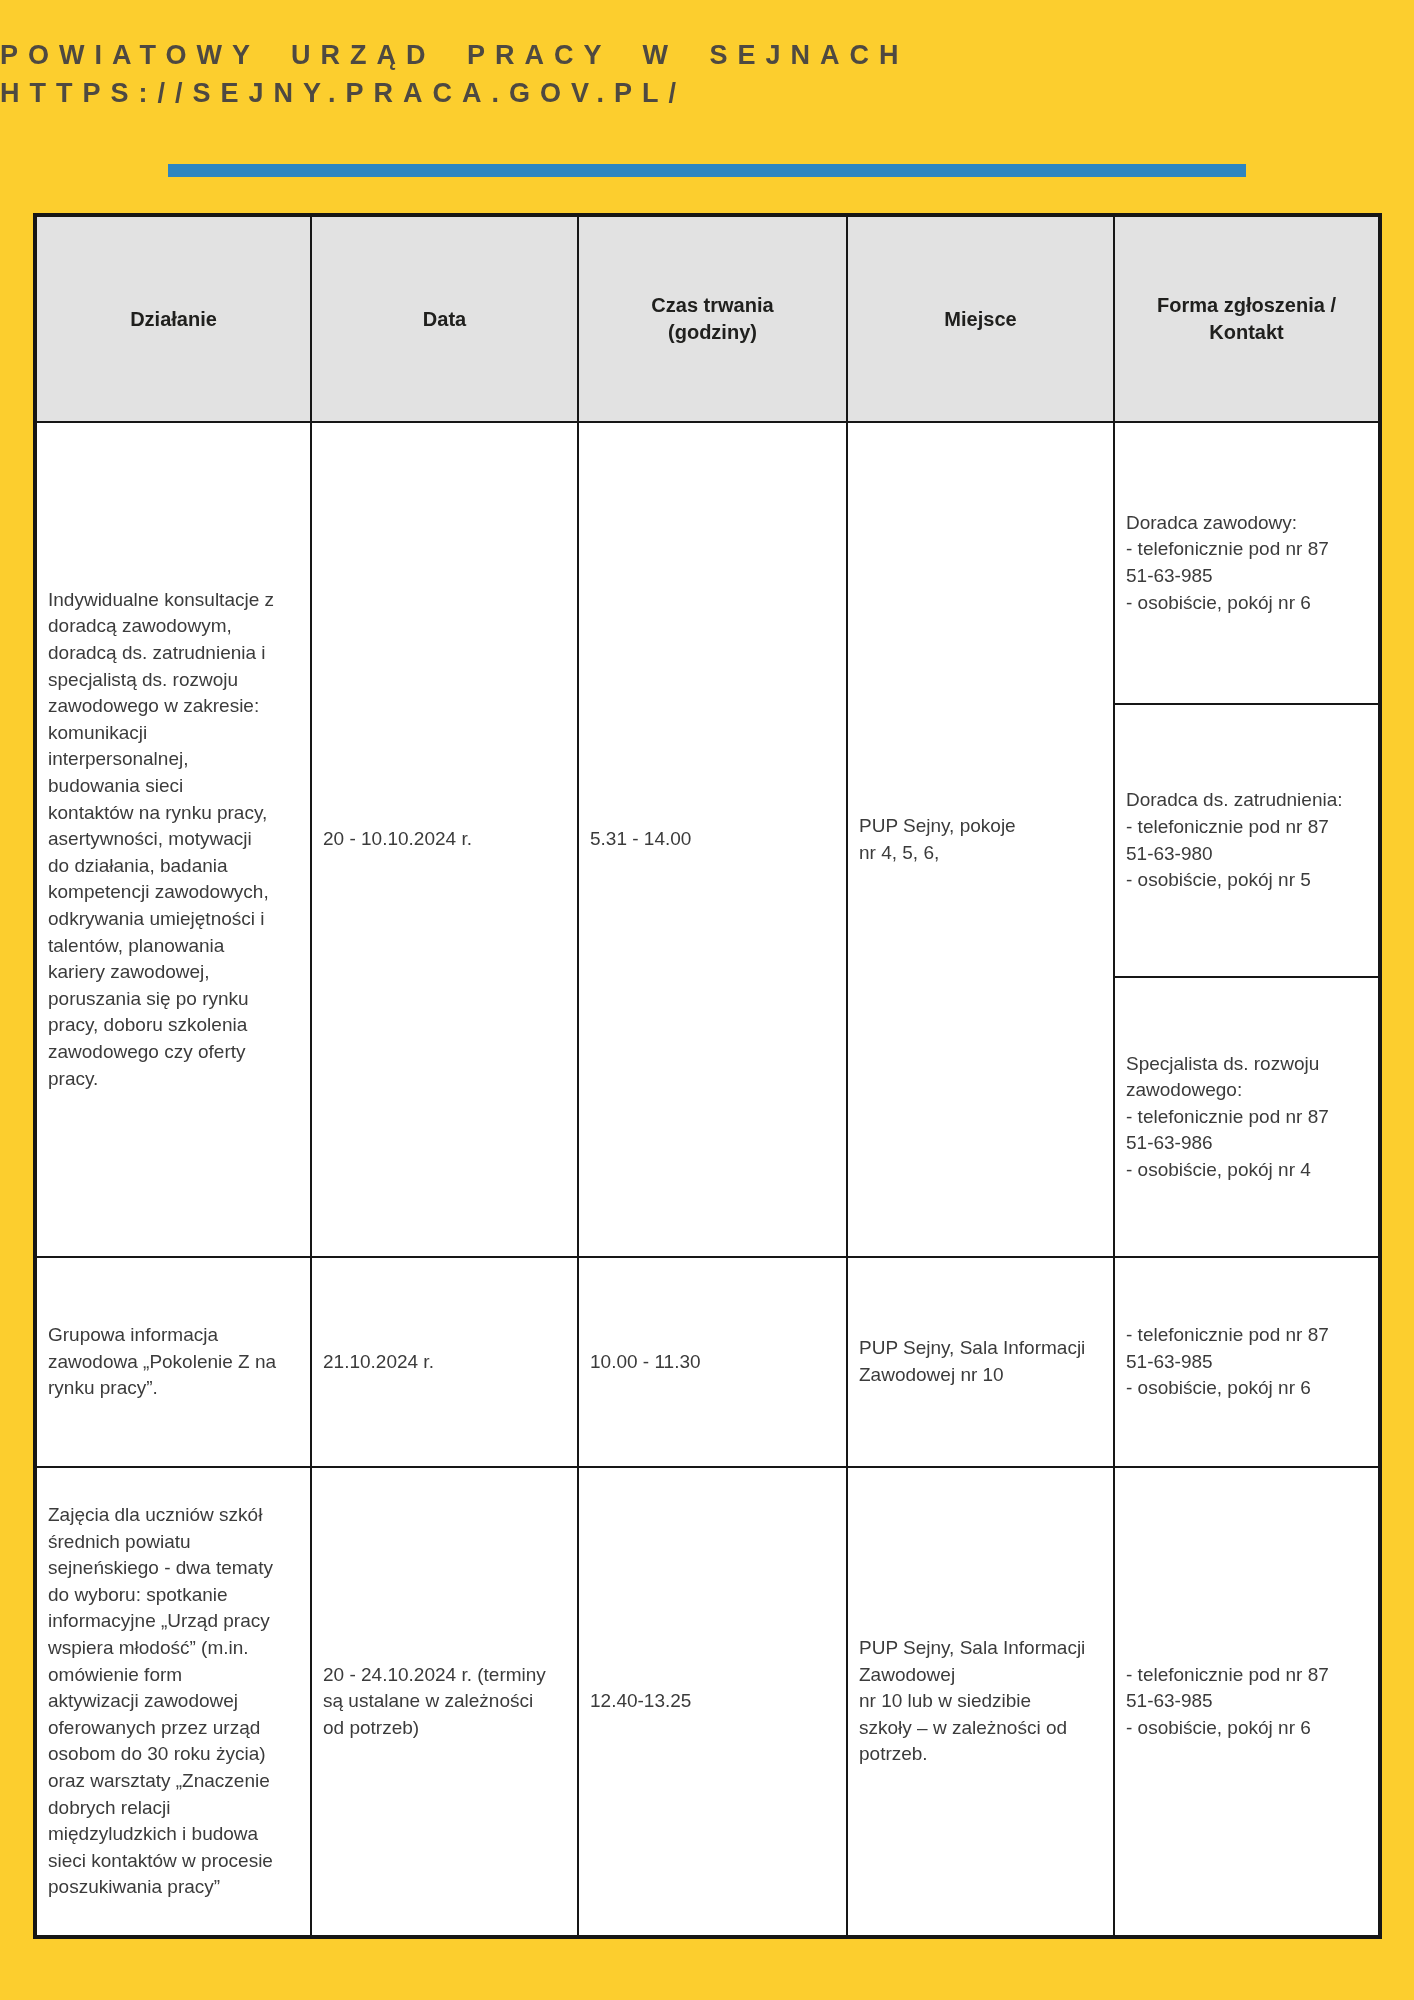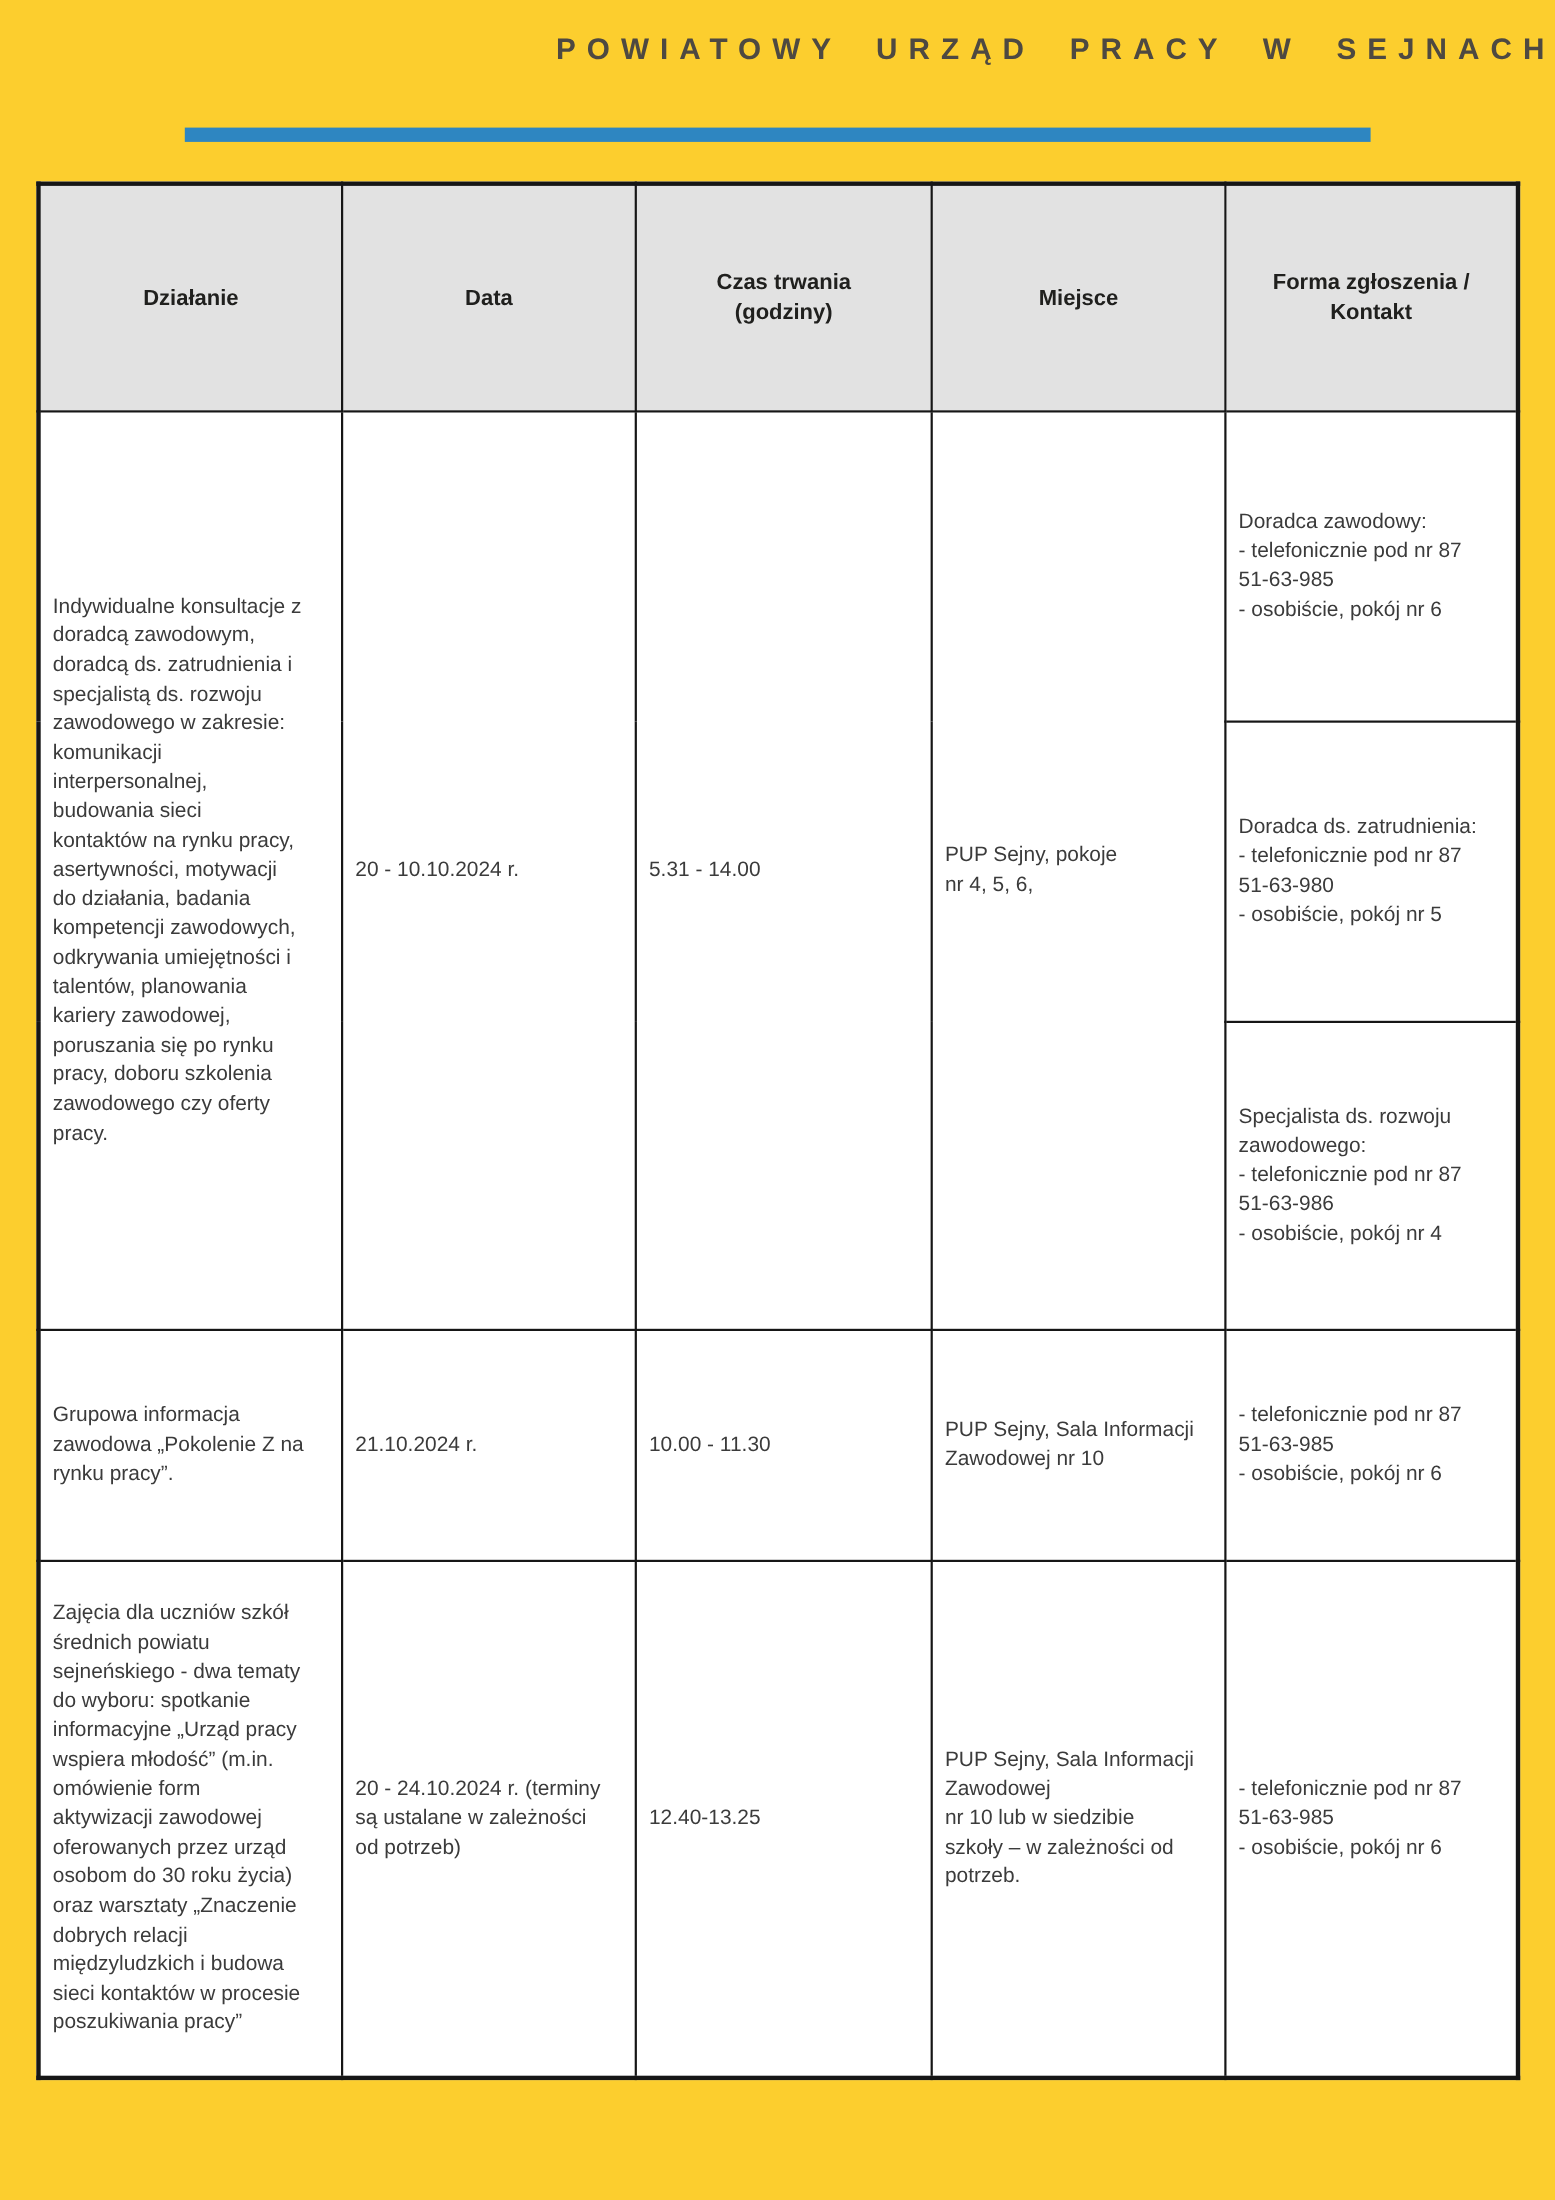--- a/index.html
+++ b/index.html
@@ -9,21 +9,21 @@
     --head-bg:#E2E2E2;
     --border:#161616;
     --text:#3B3B3B;
   }
   html{background:var(--bg);}
   body{
     width:1414px;height:2000px;margin:0;overflow:hidden;
     background:var(--bg);
     font-family:"Liberation Sans",sans-serif;
   }
-  .topbar{text-align:right;padding-top:26px;}
+  .topbar{text-align:left;padding-top:36px;}
   .hline{
     font-weight:bold;font-size:27px;line-height:38px;
     color:var(--header-text);
     letter-spacing:10px;word-spacing:14px;
     white-space:nowrap;
   }
   .divider{
     width:1078px;height:13px;background:var(--divider);
     margin:52px auto 0 auto;
   }
@@ -55,20 +55,21 @@
   .tr-a2{height:273px;}
   .tr-a3{height:280px;}
   .tr-b{height:210px;}
   .tr-c{height:470px;}
 </style>
 </head>
 <body>
 
 <header class="topbar">
   <div class="hline">POWIATOWY URZĄD PRACY W SEJNACH</div>
+  <div class="hline">HTTPS://SEJNY.PRACA.GOV.PL/</div>
   <div class="divider"></div>
 </header>
 
 <table class="schedule">
   <colgroup>
     <col style="width:276px">
     <col style="width:267px">
     <col style="width:269px">
     <col style="width:267px">
     <col style="width:266px">

